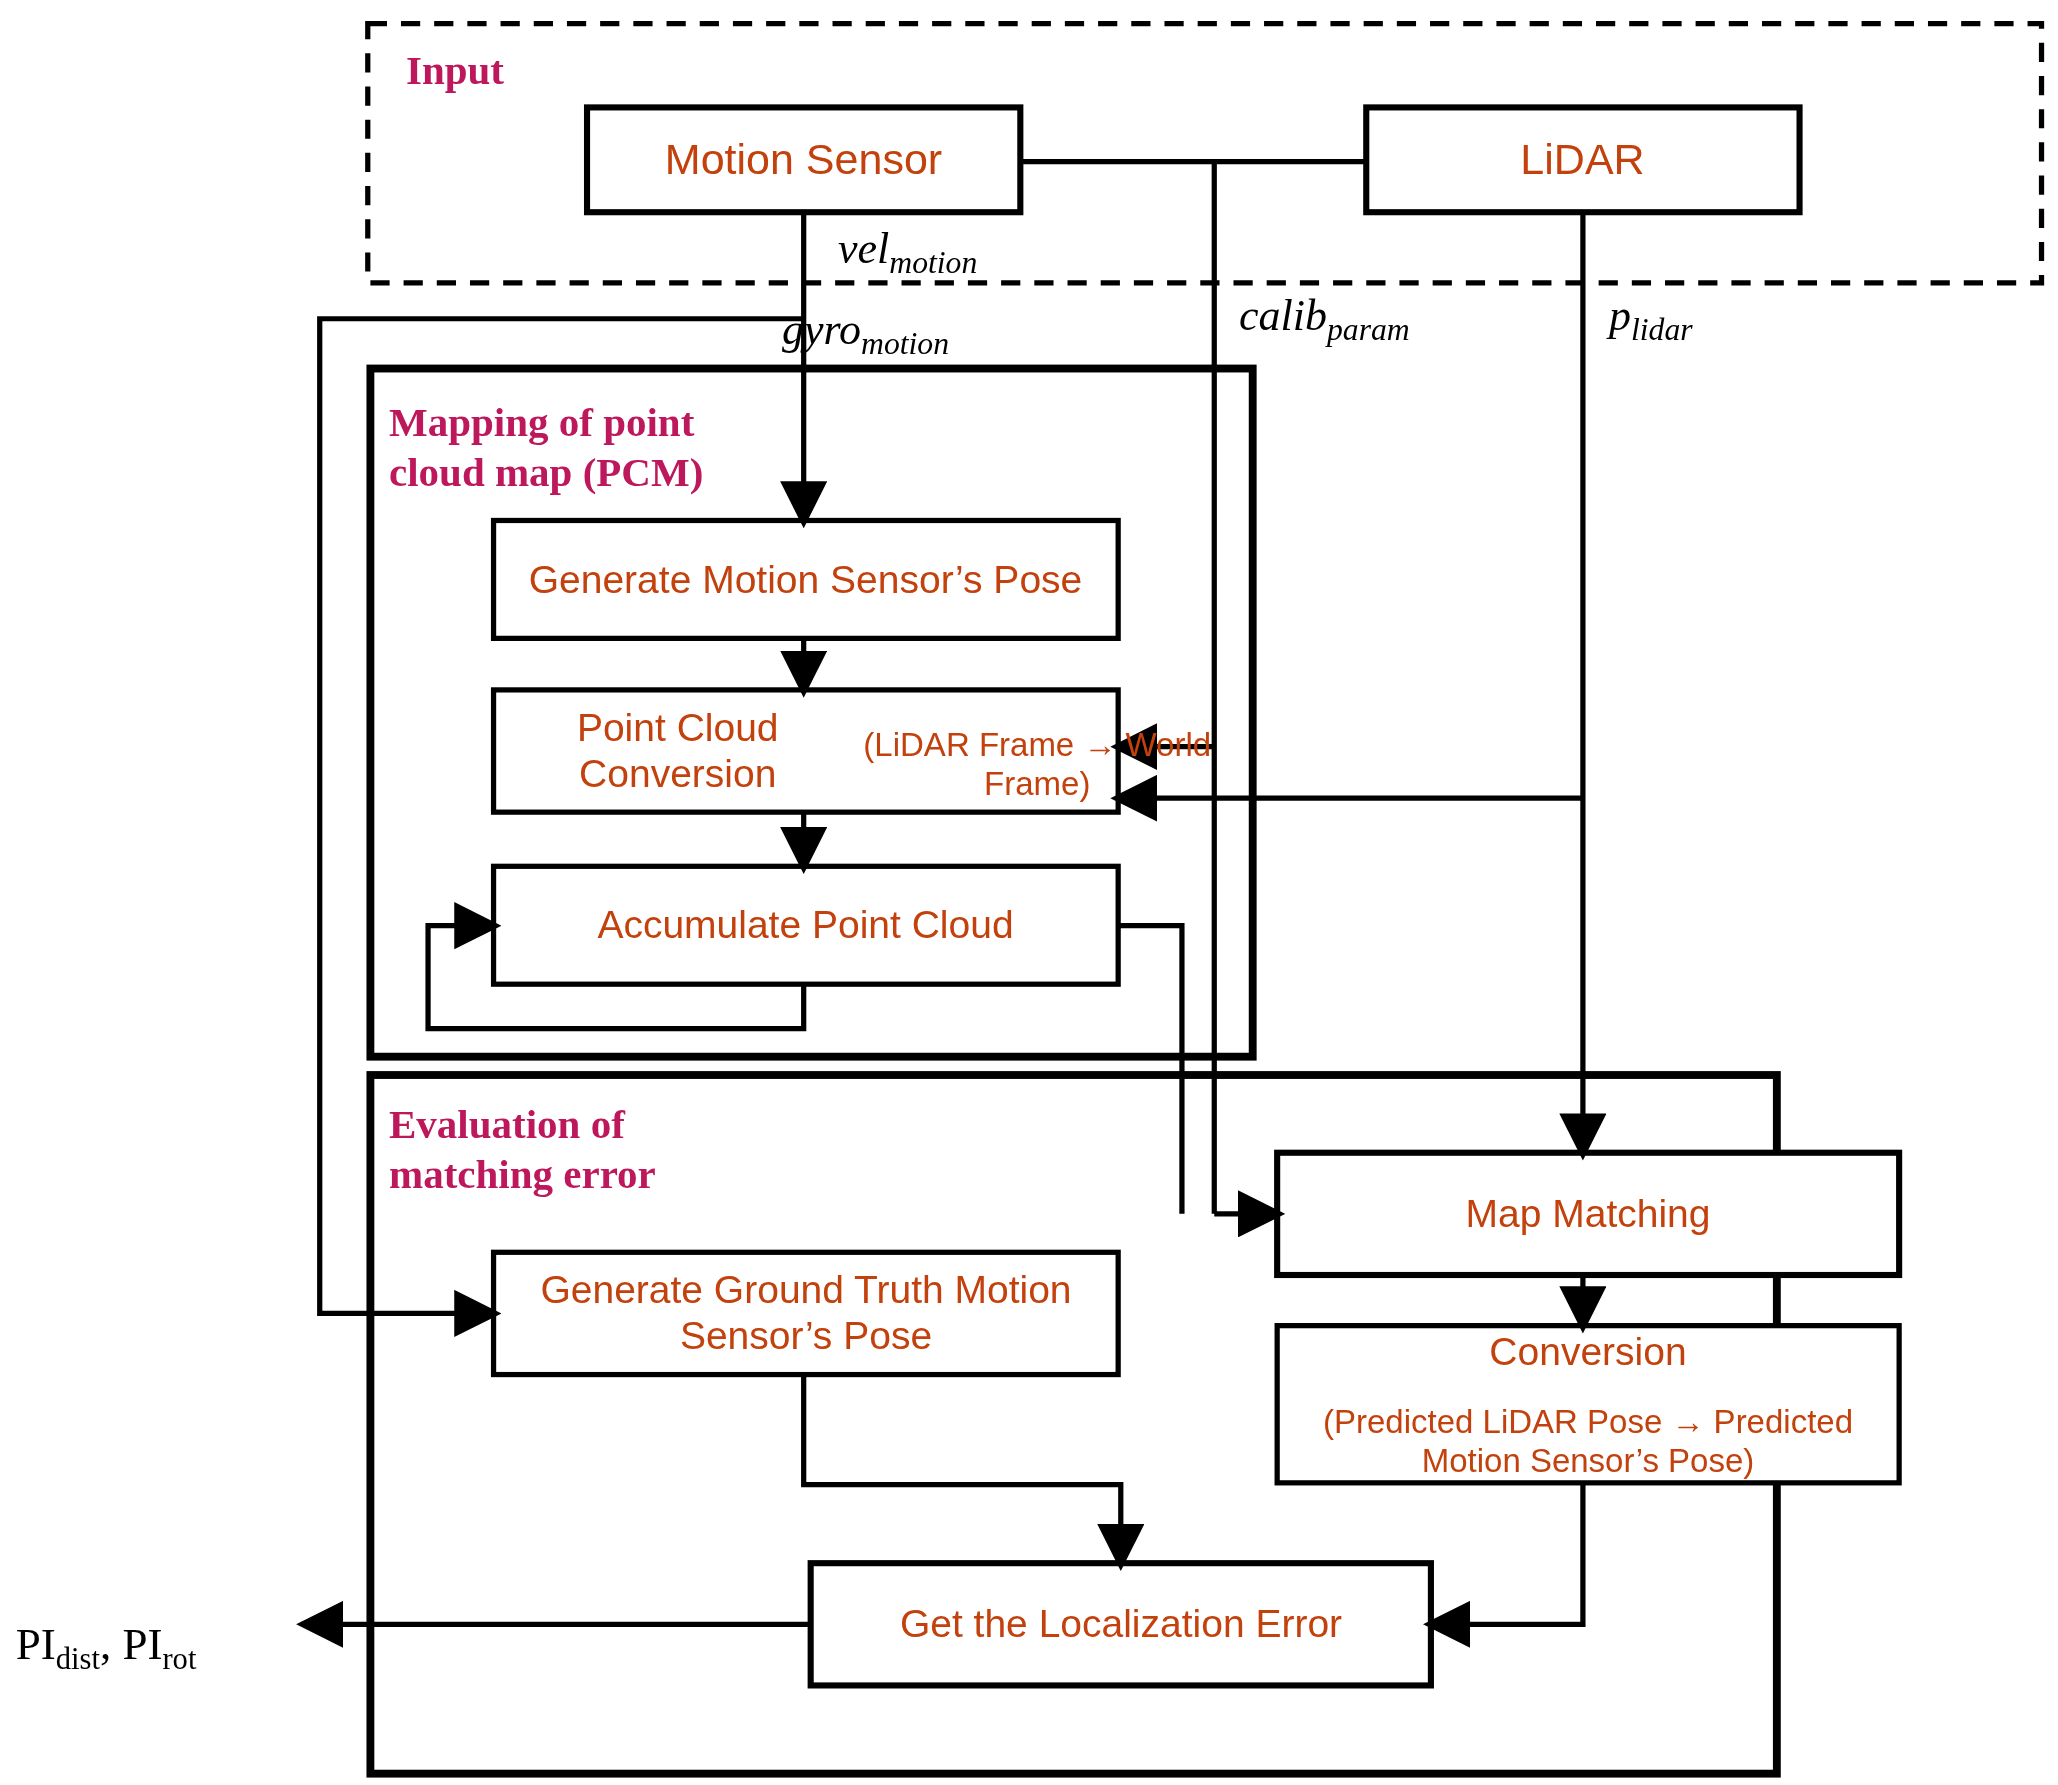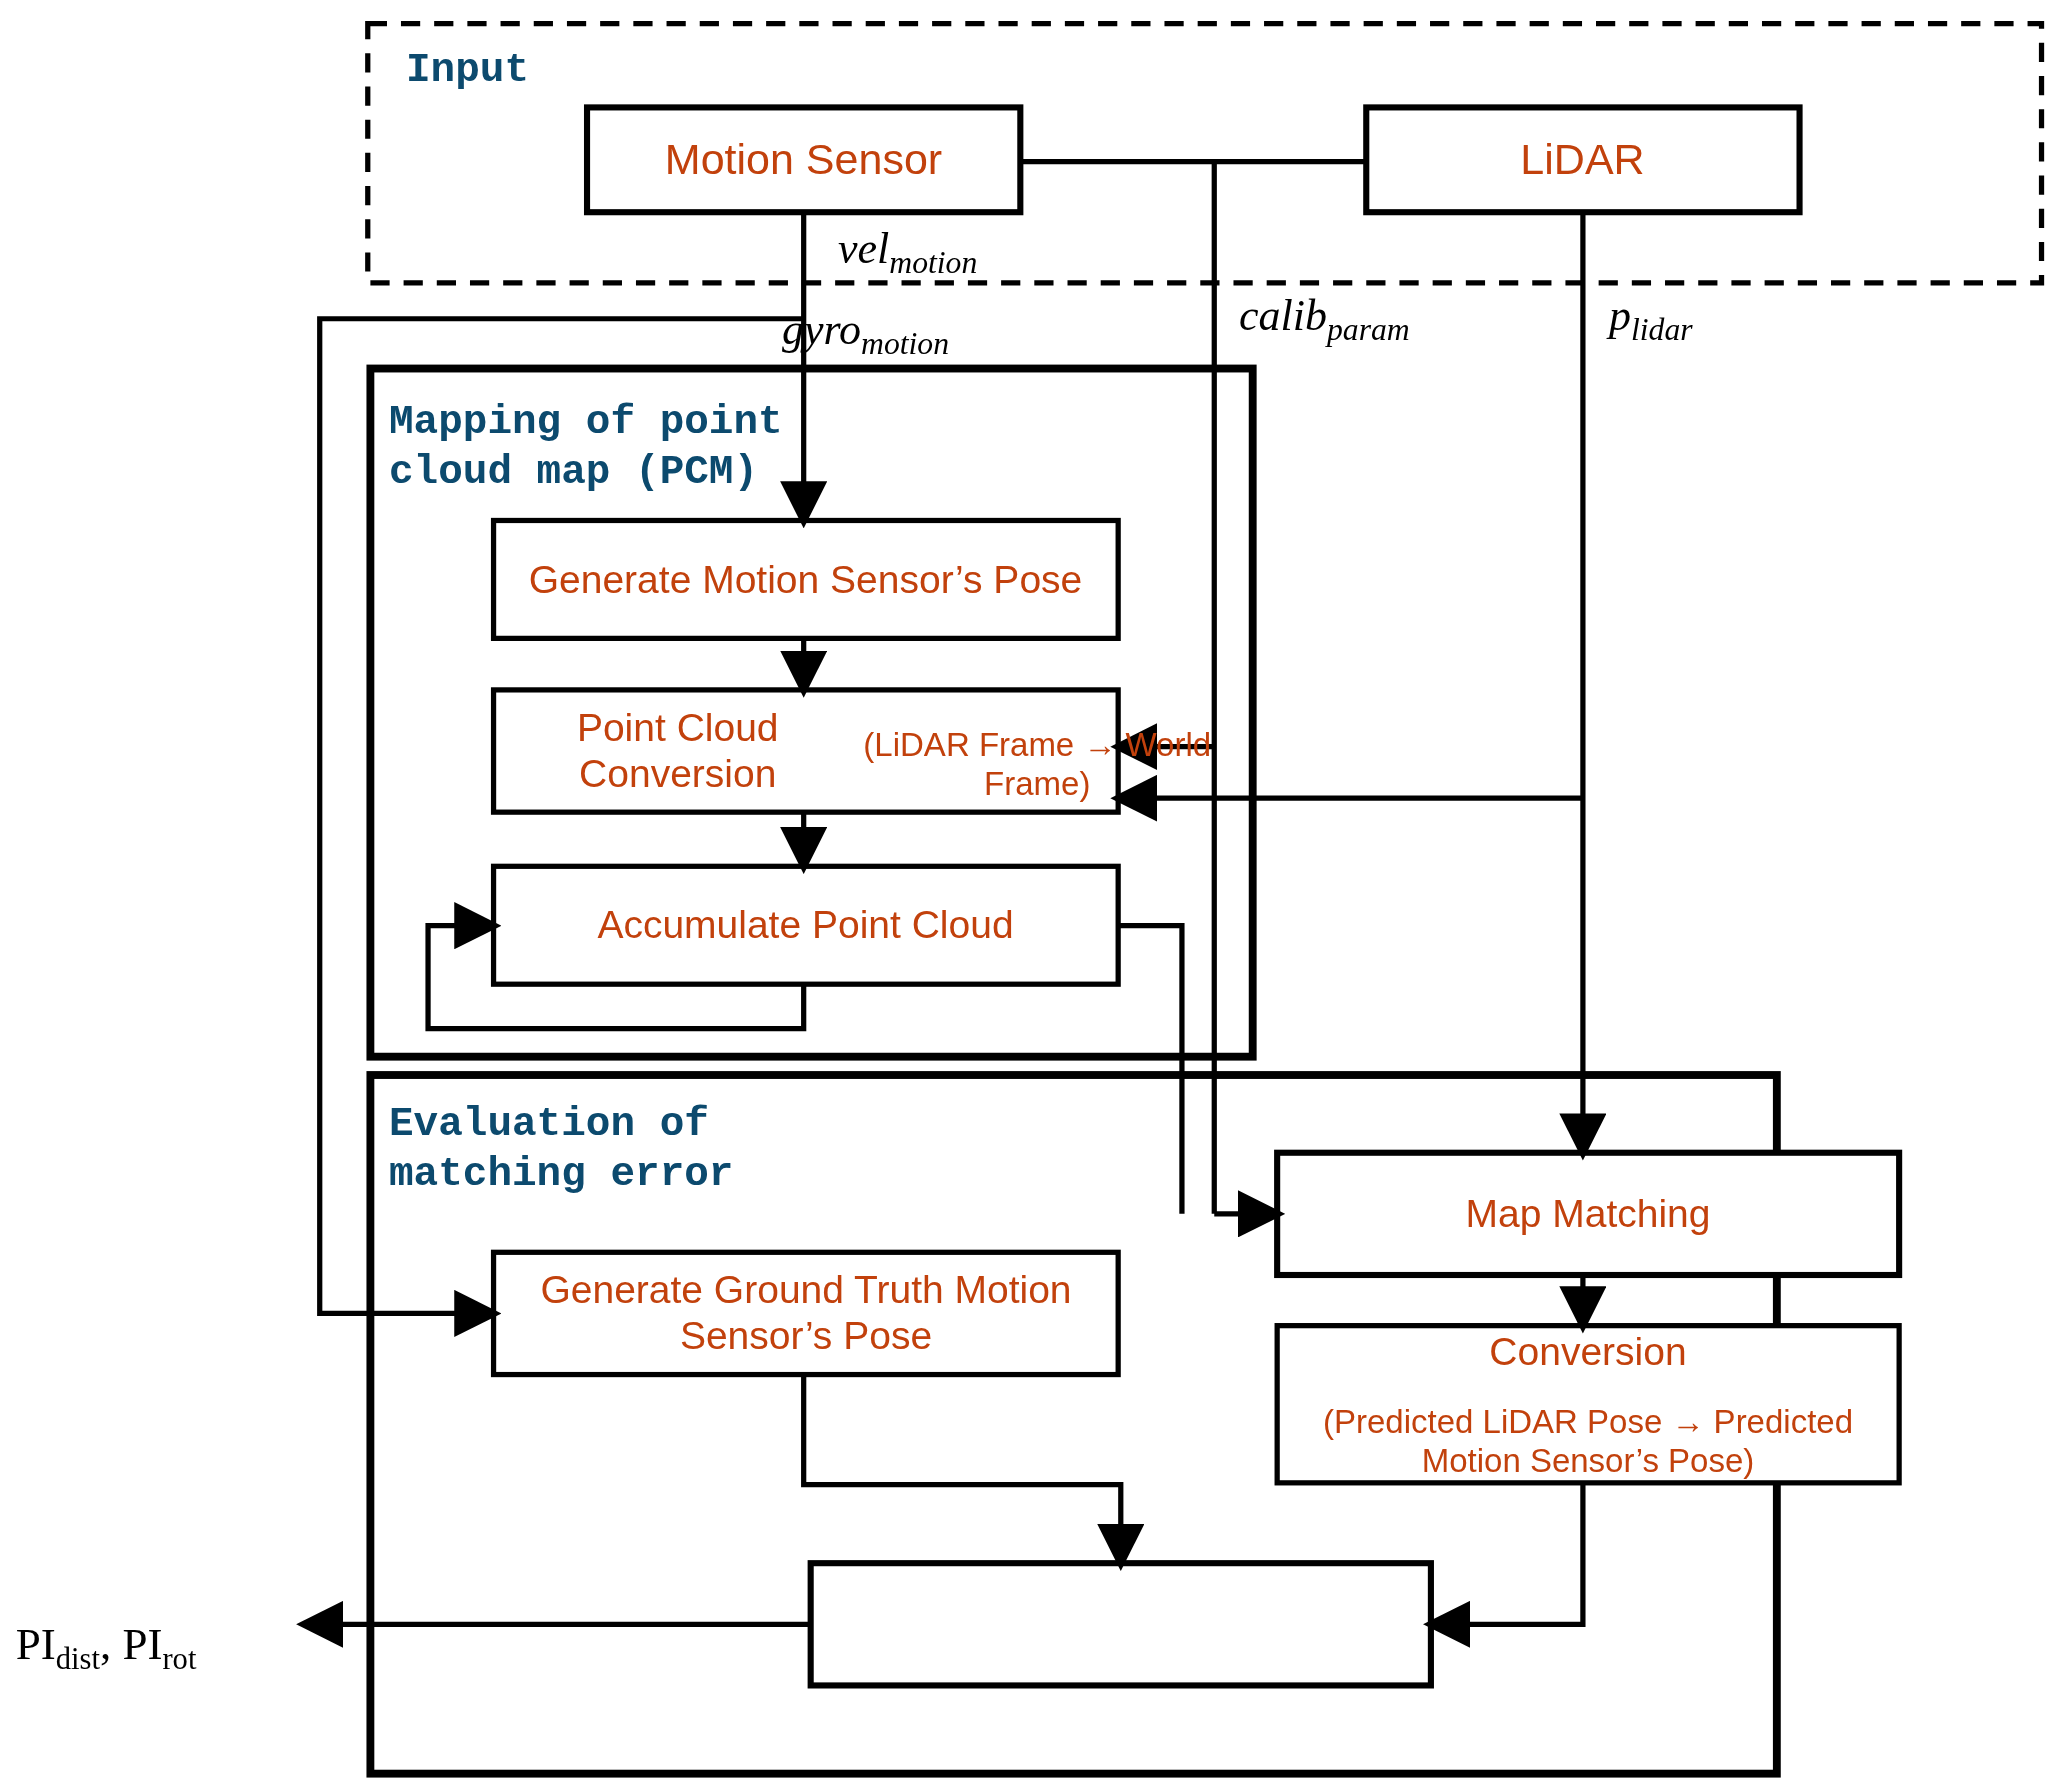--- a/index.html
+++ b/index.html
@@ -12,23 +12,23 @@
     display:flex;align-items:center;justify-content:center;
     text-align:center;
     font-family:"Liberation Sans", sans-serif;
     color:#c2410c;
     line-height:1.18;
     pointer-events:none;
   }
   .node-label span{display:block;width:100%;}
   .grp-title{
     position:absolute;
-    font-family:Liberation Mono, monospace;
+    font-family:Liberation Serif, serif;
     font-weight:bold;
-    color:#0c4a6e;
+    color:#be185d;
     line-height:1.22;
     white-space:pre-line;
   }
   .edge-label{
     position:absolute;
     font-family:"Liberation Serif", serif;
     font-style:italic;
     color:#000;
     white-space:nowrap;
   }
@@ -145,20 +145,23 @@
 
   <div class="node-label med" style="left:1277px; top:1153px; width:622px; height:122px;">
     <span>Map Matching</span>
   </div>
 
   <div class="node-label" style="left:1284px; top:1326px; width:608px; height:157px; flex-direction:column;">
     <span class="med">Conversion</span>
     <span class="sml">(Predicted LiDAR Pose → Predicted Motion Sensor’s Pose)</span>
   </div>
 
+  <div class="node-label med" style="left:811px; top:1563px; width:620px; height:122px;">
+    <span>Get the Localization Error</span>
+  </div>
 
   <div class="edge-label" style="left:838px; top:223px; font-size:44px;">
     <span>vel</span><sub>motion</sub>
   </div>
 
   <div class="edge-label" style="left:782px; top:304px; font-size:44px;">
     <span>gyro</span><sub>motion</sub>
   </div>
 
   <div class="edge-label" style="left:1239px; top:290px; font-size:44px;">

